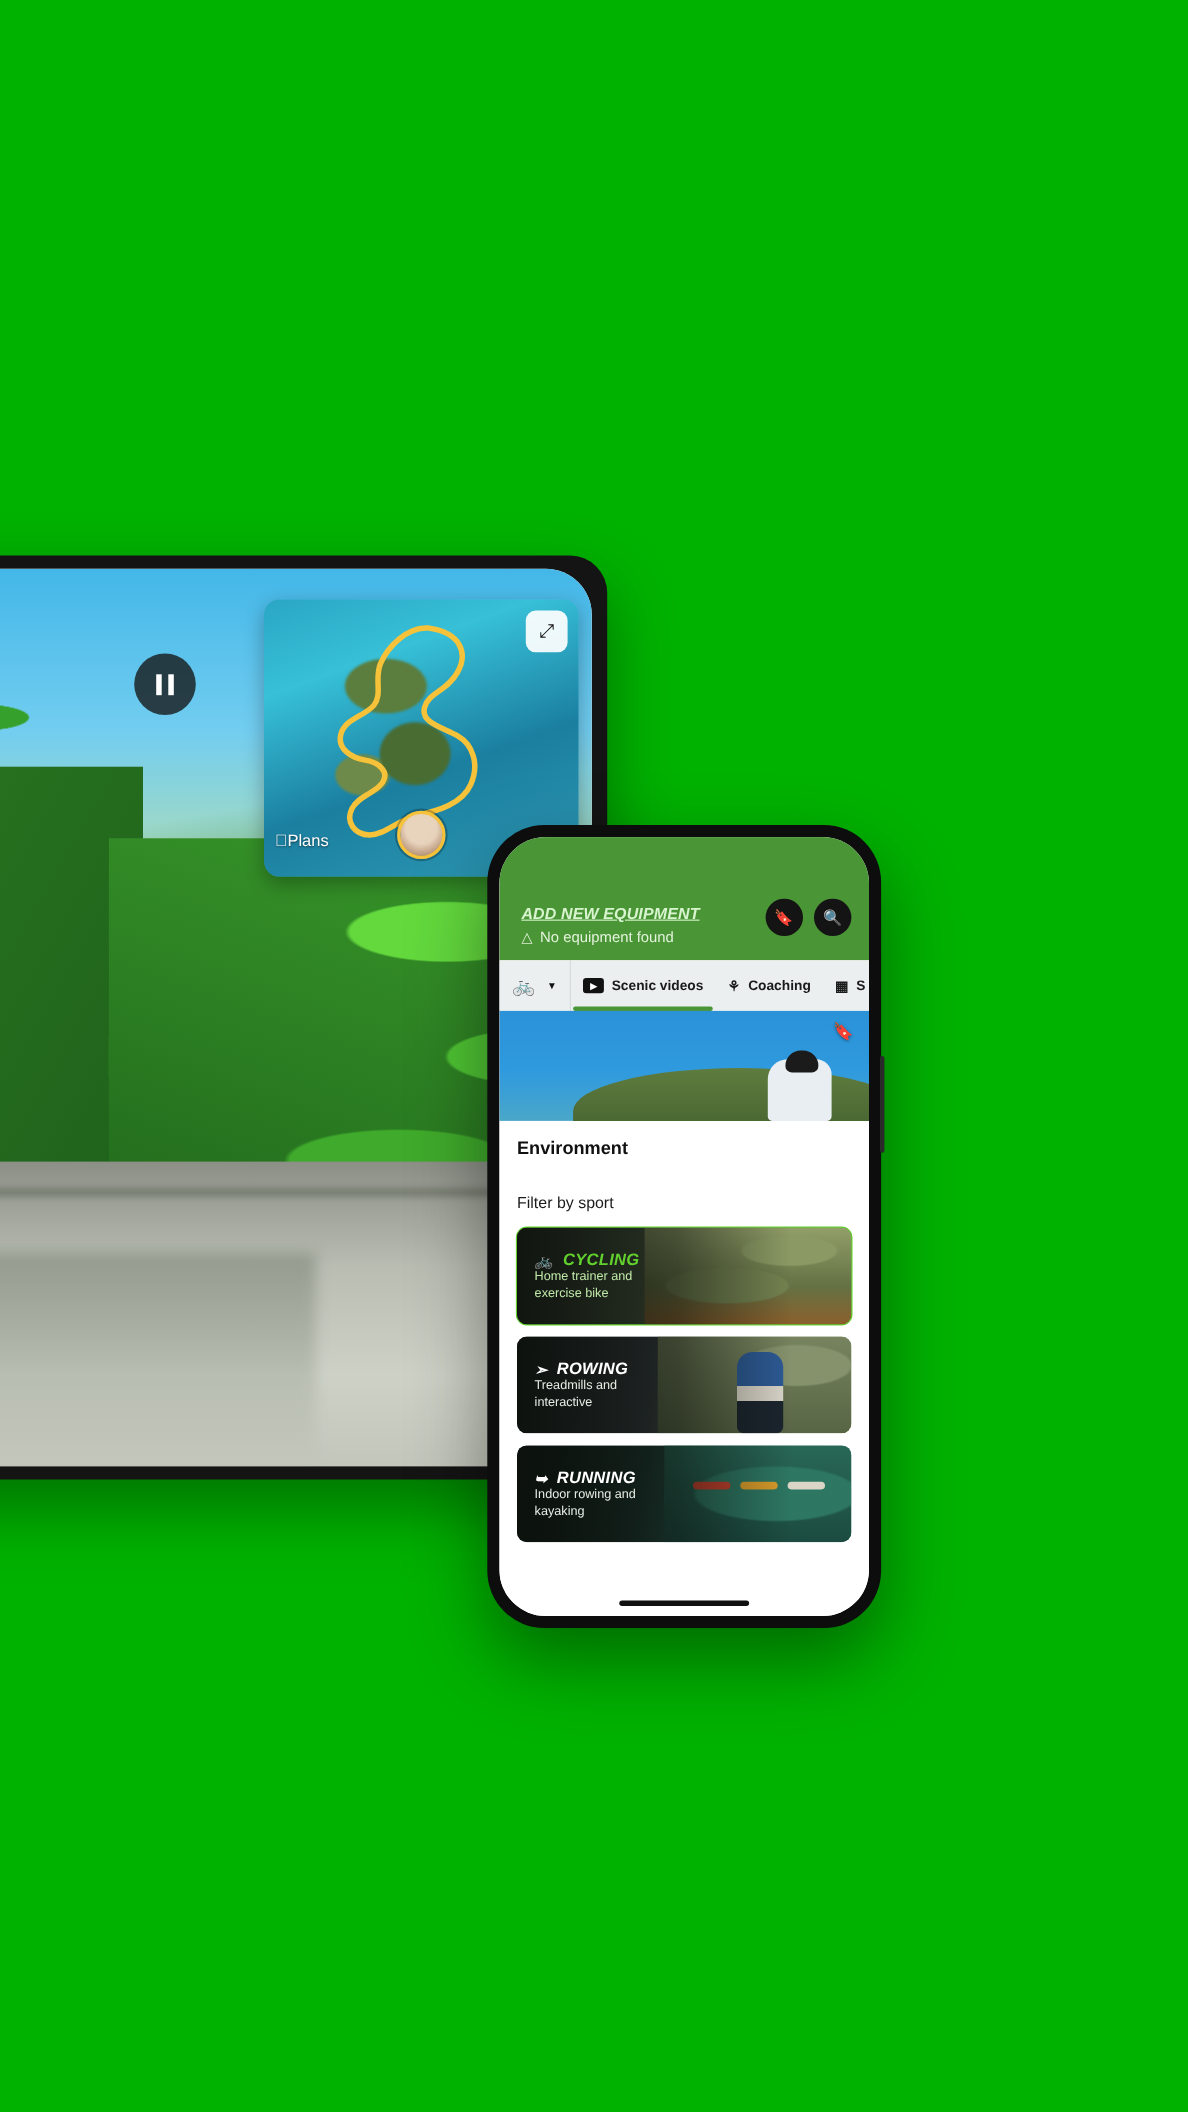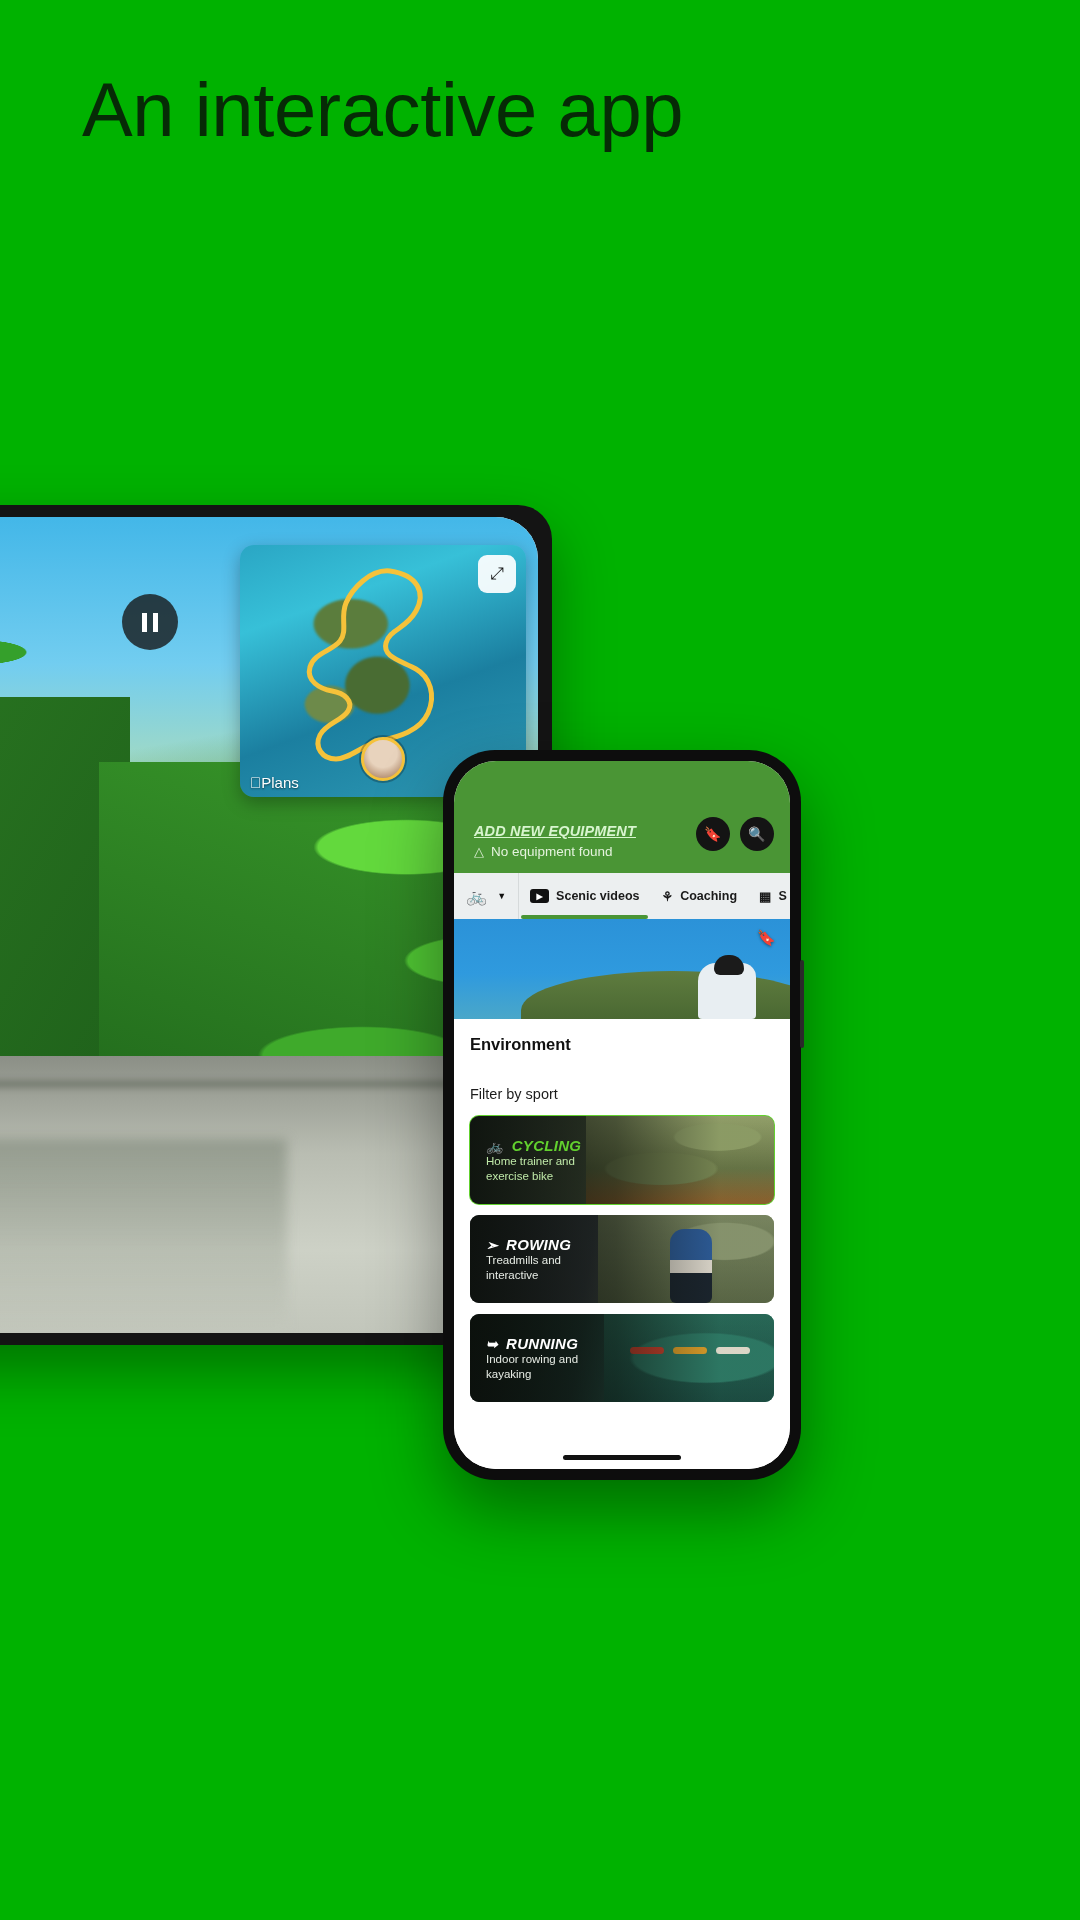--- a/index.html
+++ b/index.html
@@ -139,21 +139,21 @@
     color:#111; font-size:17px;
   }
   .map-avatar {
     position:absolute; left:50%; bottom:16px; transform:translateX(-50%);
     width:44px; height:44px; border-radius:50%;
     border:3px solid #f5c23a;
     background:radial-gradient(circle at 50% 35%, #e8d3bd 0 45%, #9c6f4e 100%);
     box-shadow:0 0 0 2px rgba(0,0,0,.25);
   }
   .map-brand {
-    position:absolute; left:10px; bottom:6px;
+    position:absolute; left:10px; bottom:24px;
     color:#fff; font-size:15px; font-weight:500;
     text-shadow:0 1px 2px rgba(0,0,0,.6);
   }
   .map-legal {
     position:absolute; right:8px; bottom:6px;
     color:rgba(255,255,255,.85); font-size:11px;
     text-decoration:underline;
     text-shadow:0 1px 2px rgba(0,0,0,.6);
   }
   .pill-speed {
@@ -342,21 +342,20 @@
   .sc-ico { font-size:14px; }
   .home-ind {
     position:absolute; left:50%; transform:translateX(-50%);
     bottom:9px; width:118px; height:5px; border-radius:3px; background:#111;
   }
 </style>
 </head>
 <body>
 
 <div class="headline">
-  <span class="l1">An interactive app</span>
 </div>
 
 <div class="tablet">
   <div class="phone-screen tablet-screen">
 
     <div class="scene">
       <div class="sky"></div>
       <div class="palms"></div>
       <div class="foliage-l"></div>
       <div class="foliage-r"></div>

